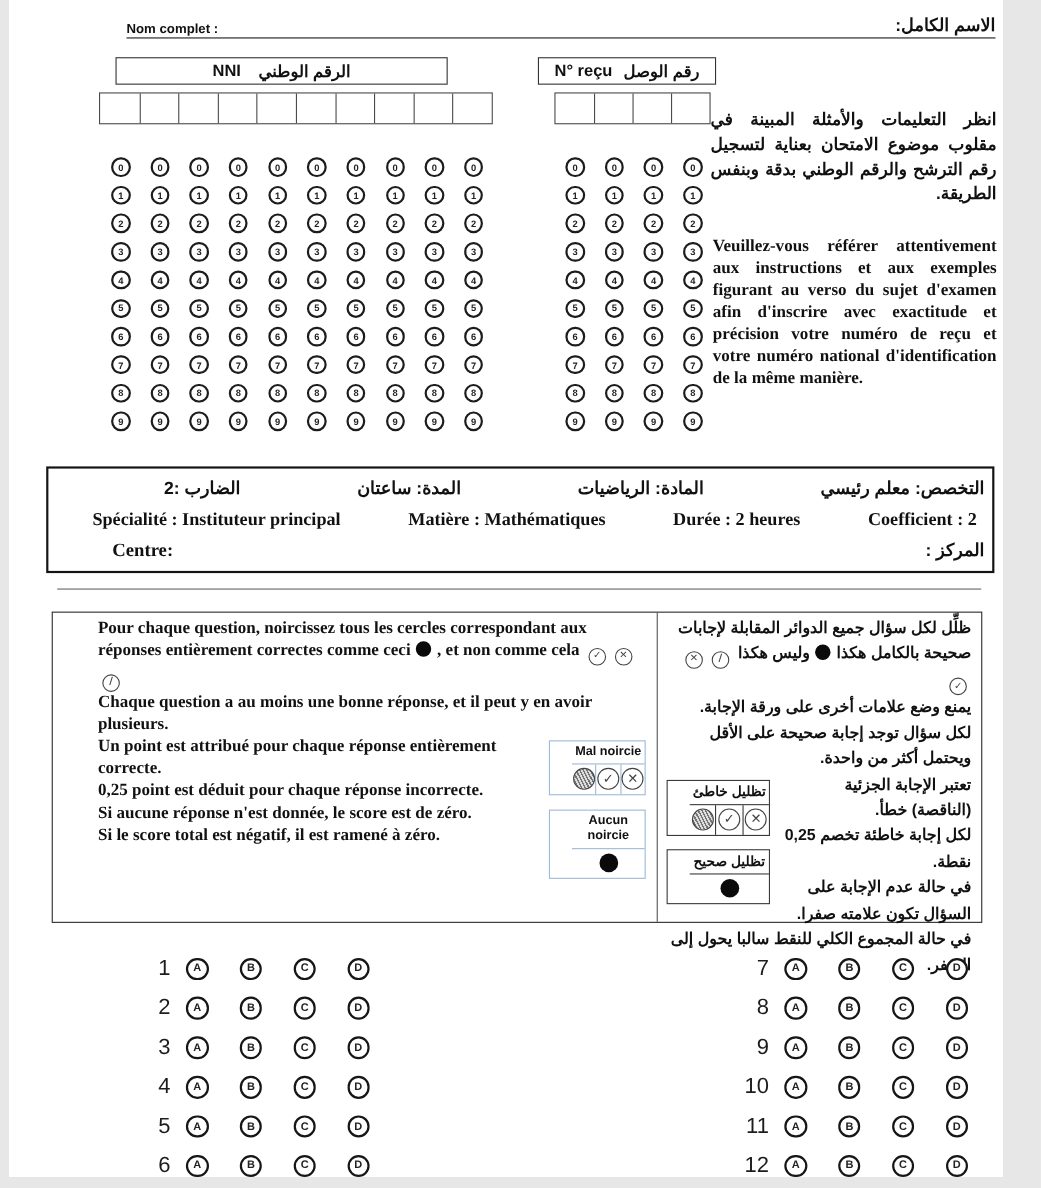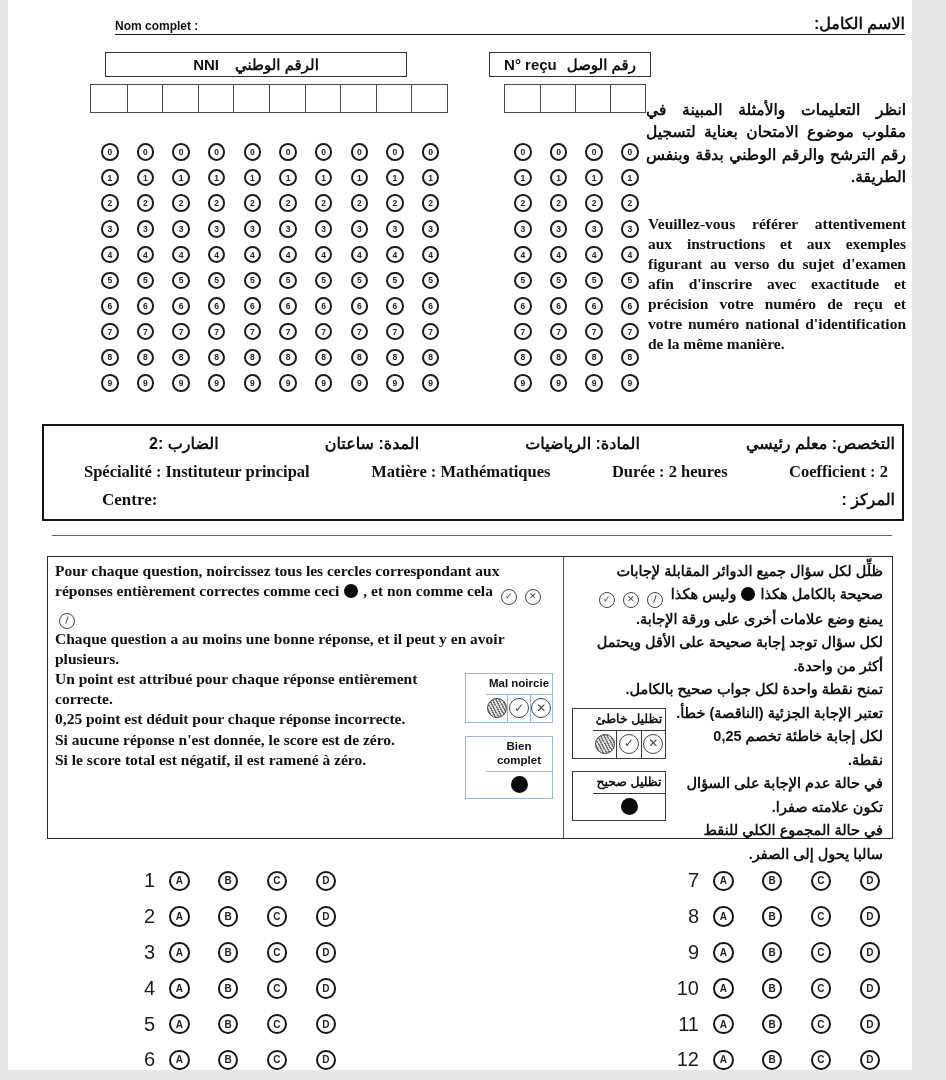--- a/index.html
+++ b/index.html
@@ -60,21 +60,21 @@
   .centre-fr{font-family:"Liberation Serif",serif;font-weight:bold;font-size:17px;}
   .centre-ar{direction:rtl;font-weight:bold;font-size:16px;}
 
   .hr-line{position:absolute;left:52px;top:535px;width:840px;border-top:1.5px solid #666;}
 
   
   #instr-box{position:absolute;left:47px;top:556px;width:846px;height:283px;border:1.6px solid #2a2a2a;
              box-sizing:border-box;display:flex;background:#fff;}
   .col-fr{width:516px;box-sizing:border-box;border-right:1.6px solid #555;
           padding:4px 10px 0 7px;font-family:"Liberation Serif",serif;font-weight:bold;
-          font-size:15.5px;line-height:1.3;}
+          font-size:15.5px;line-height:1.3;margin-left:34px;}
   .col-ar{flex:1;box-sizing:border-box;padding:3px 9px 0 8px;direction:rtl;
           font-weight:bold;font-size:14.5px;line-height:1.62;}
   .col-fr p,.col-ar p{margin:0;}
 
   
   .dot{display:inline-block;width:14px;height:14px;background:#0a0a0a;border-radius:50%;
        vertical-align:-2px;margin:0 5px;}
   .sym{display:inline-flex;width:14px;height:14px;border:1.4px solid #444;border-radius:50%;
        align-items:center;justify-content:center;font-family:"DejaVu Sans",sans-serif;
        font-size:9px;font-weight:bold;color:#444;vertical-align:-3px;margin:0 4px;background:#fff;}
@@ -341,39 +341,38 @@
               </div>
               <div class="symcell">
                 <span class="sym check">✓</span>
               </div>
               <div class="symcell">
                 <span class="sym cross">✕</span>
               </div>
             </div>
         </div>
         <div class="ex-box">
-          <div class="ex-label">Bien complet</div>
+          <div class="ex-label">Aucun noircie</div>
           <div class="good-row">
               <span class="dot"></span>
             </div>
         </div>
       </div>
       <p>Un point est attribué pour chaque réponse entièrement correcte.</p>
       <p>0,25 point est déduit pour chaque réponse incorrecte.</p>
       <p>Si aucune réponse n'est donnée, le score est de zéro.</p>
       <p>Si le score total est négatif, il est ramené à zéro.</p>
     </div>
     <div class="col-ar">
       <p>
         <span>ظلِّل لكل سؤال جميع الدوائر المقابلة لإجابات صحيحة بالكامل هكذا</span><span class="dot"></span><span>وليس هكذا</span>
         <span><span class="sym slash">∕</span><span class="sym cross">✕</span><span class="sym check">✓</span></span>
       </p>
       <p>يمنع وضع علامات أخرى على ورقة الإجابة.</p>
       <p>لكل سؤال توجد إجابة صحيحة على الأقل ويحتمل أكثر من واحدة.</p>
-      <p>تمنح نقطة واحدة لكل جواب صحيح بالكامل.</p>
       <div class="ex-float-ar">
         <div class="ex-box">
           <div class="ex-label">تظليل خاطئ</div>
           <div class="ex-row">
               <div class="symcell">
                 <span class="sym scribble"></span>
               </div>
               <div class="symcell">
                 <span class="sym check">✓</span>
               </div>

